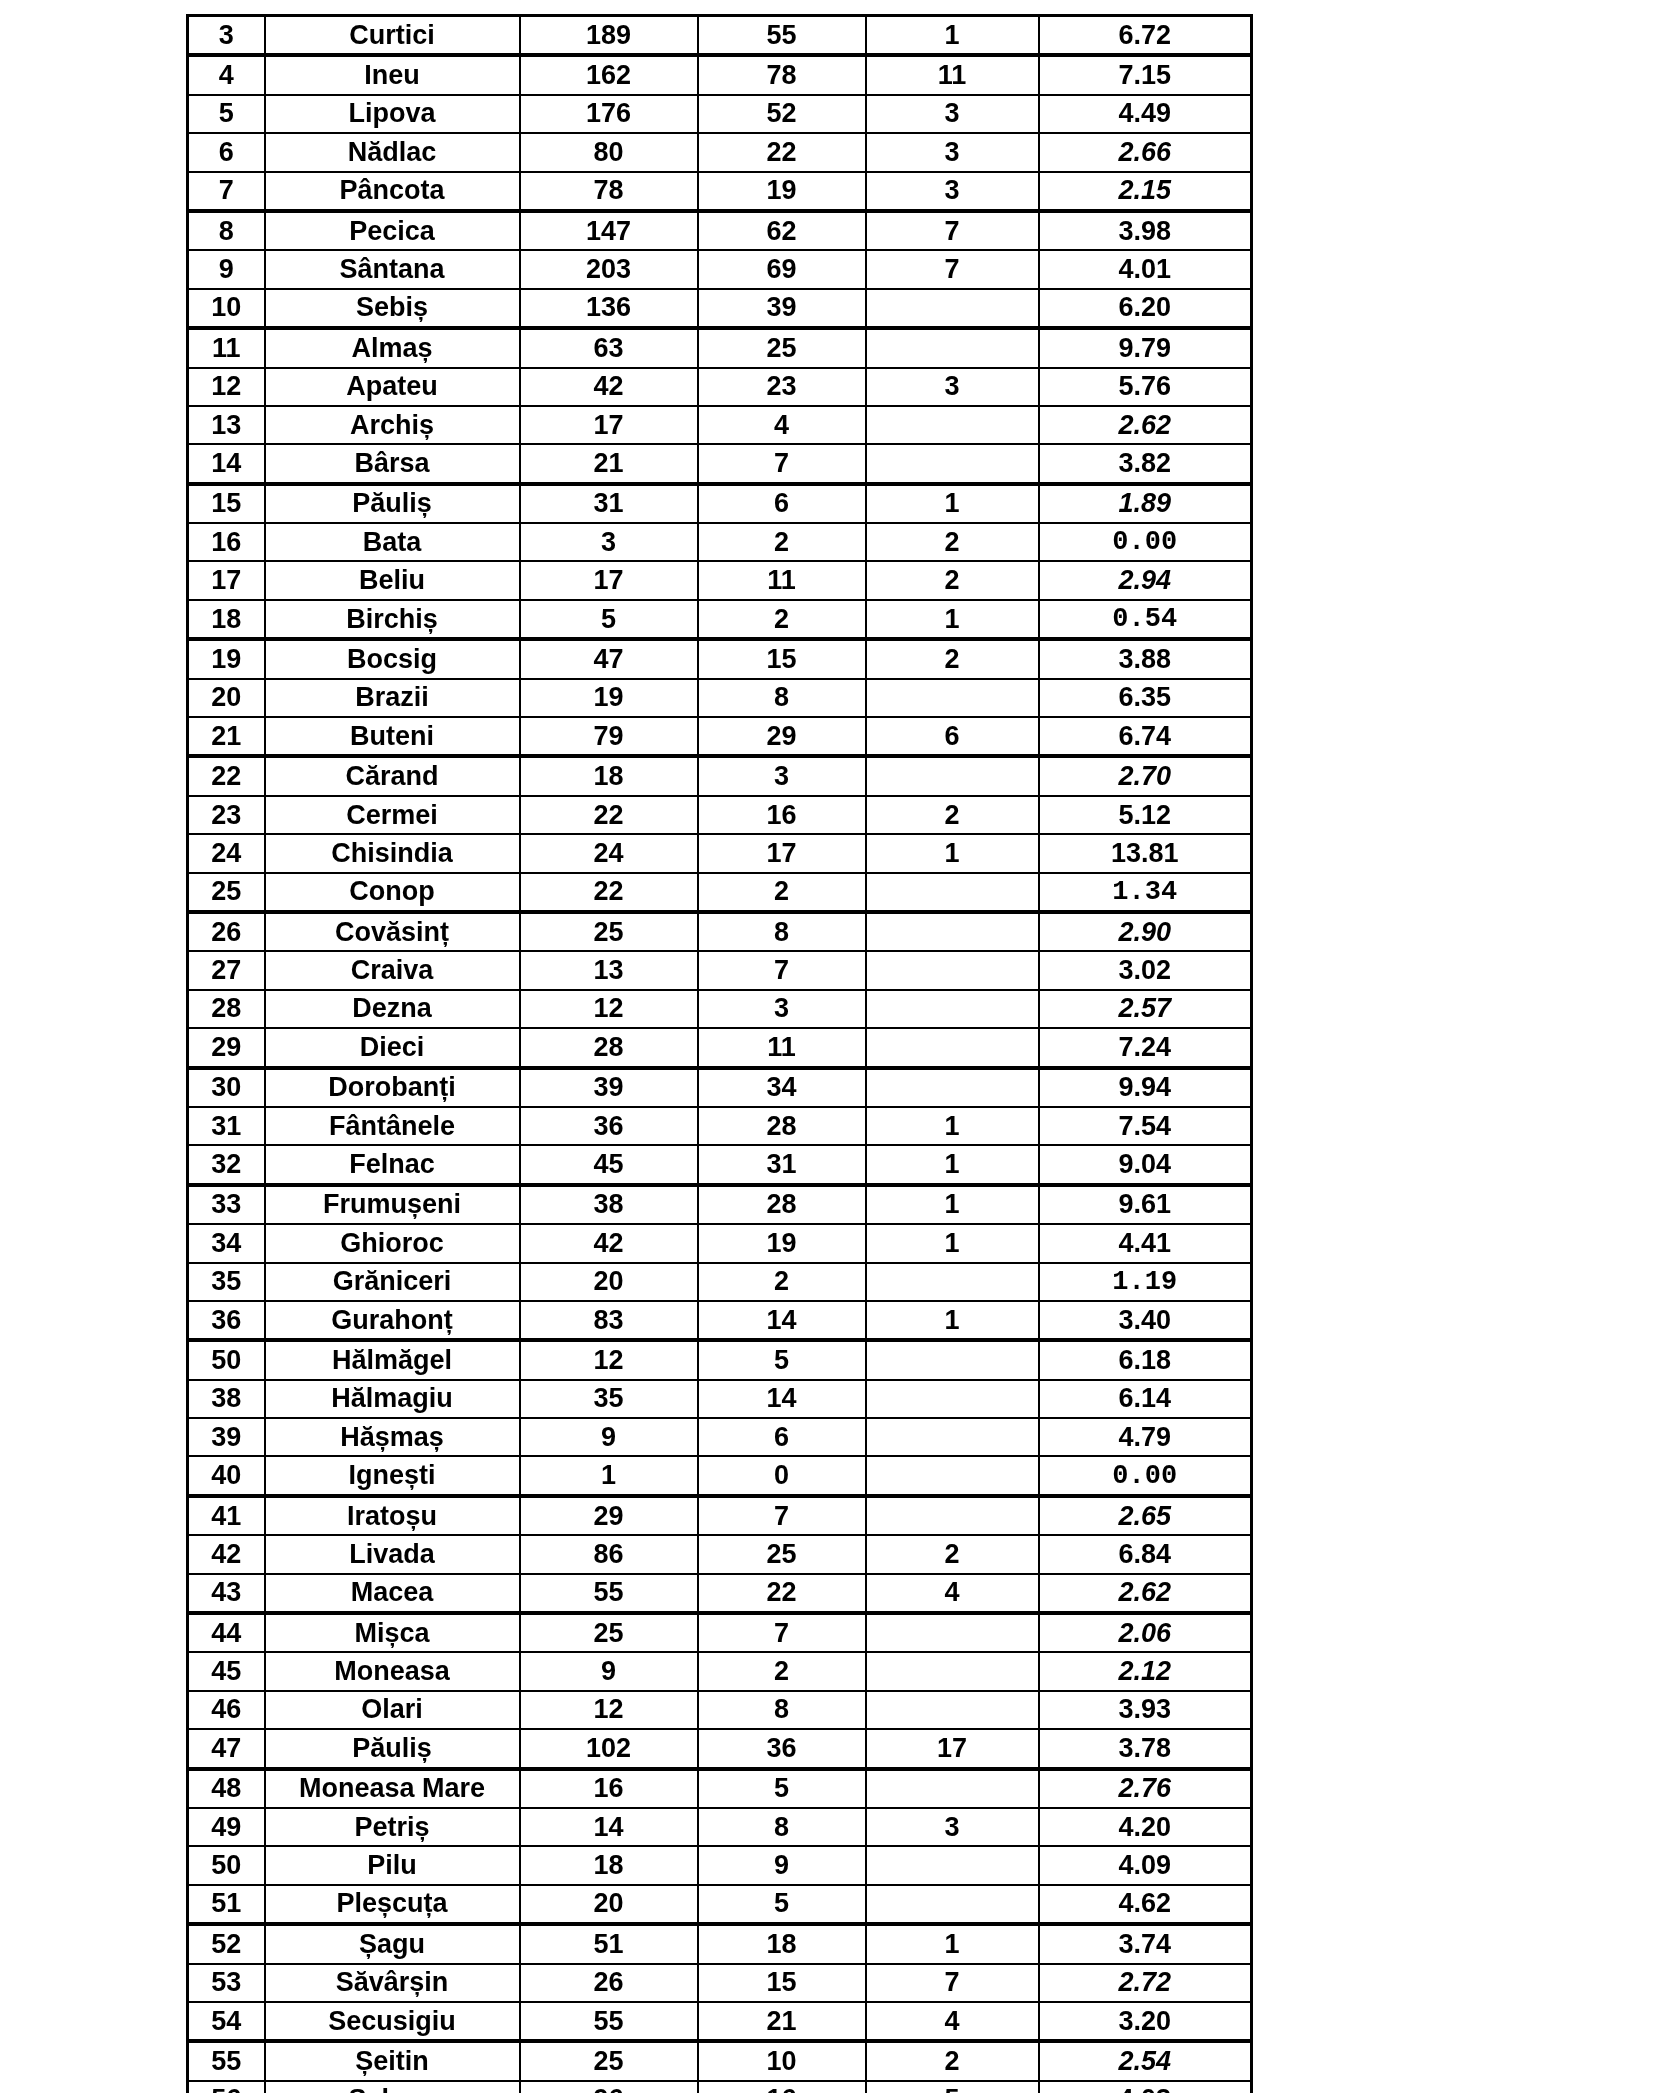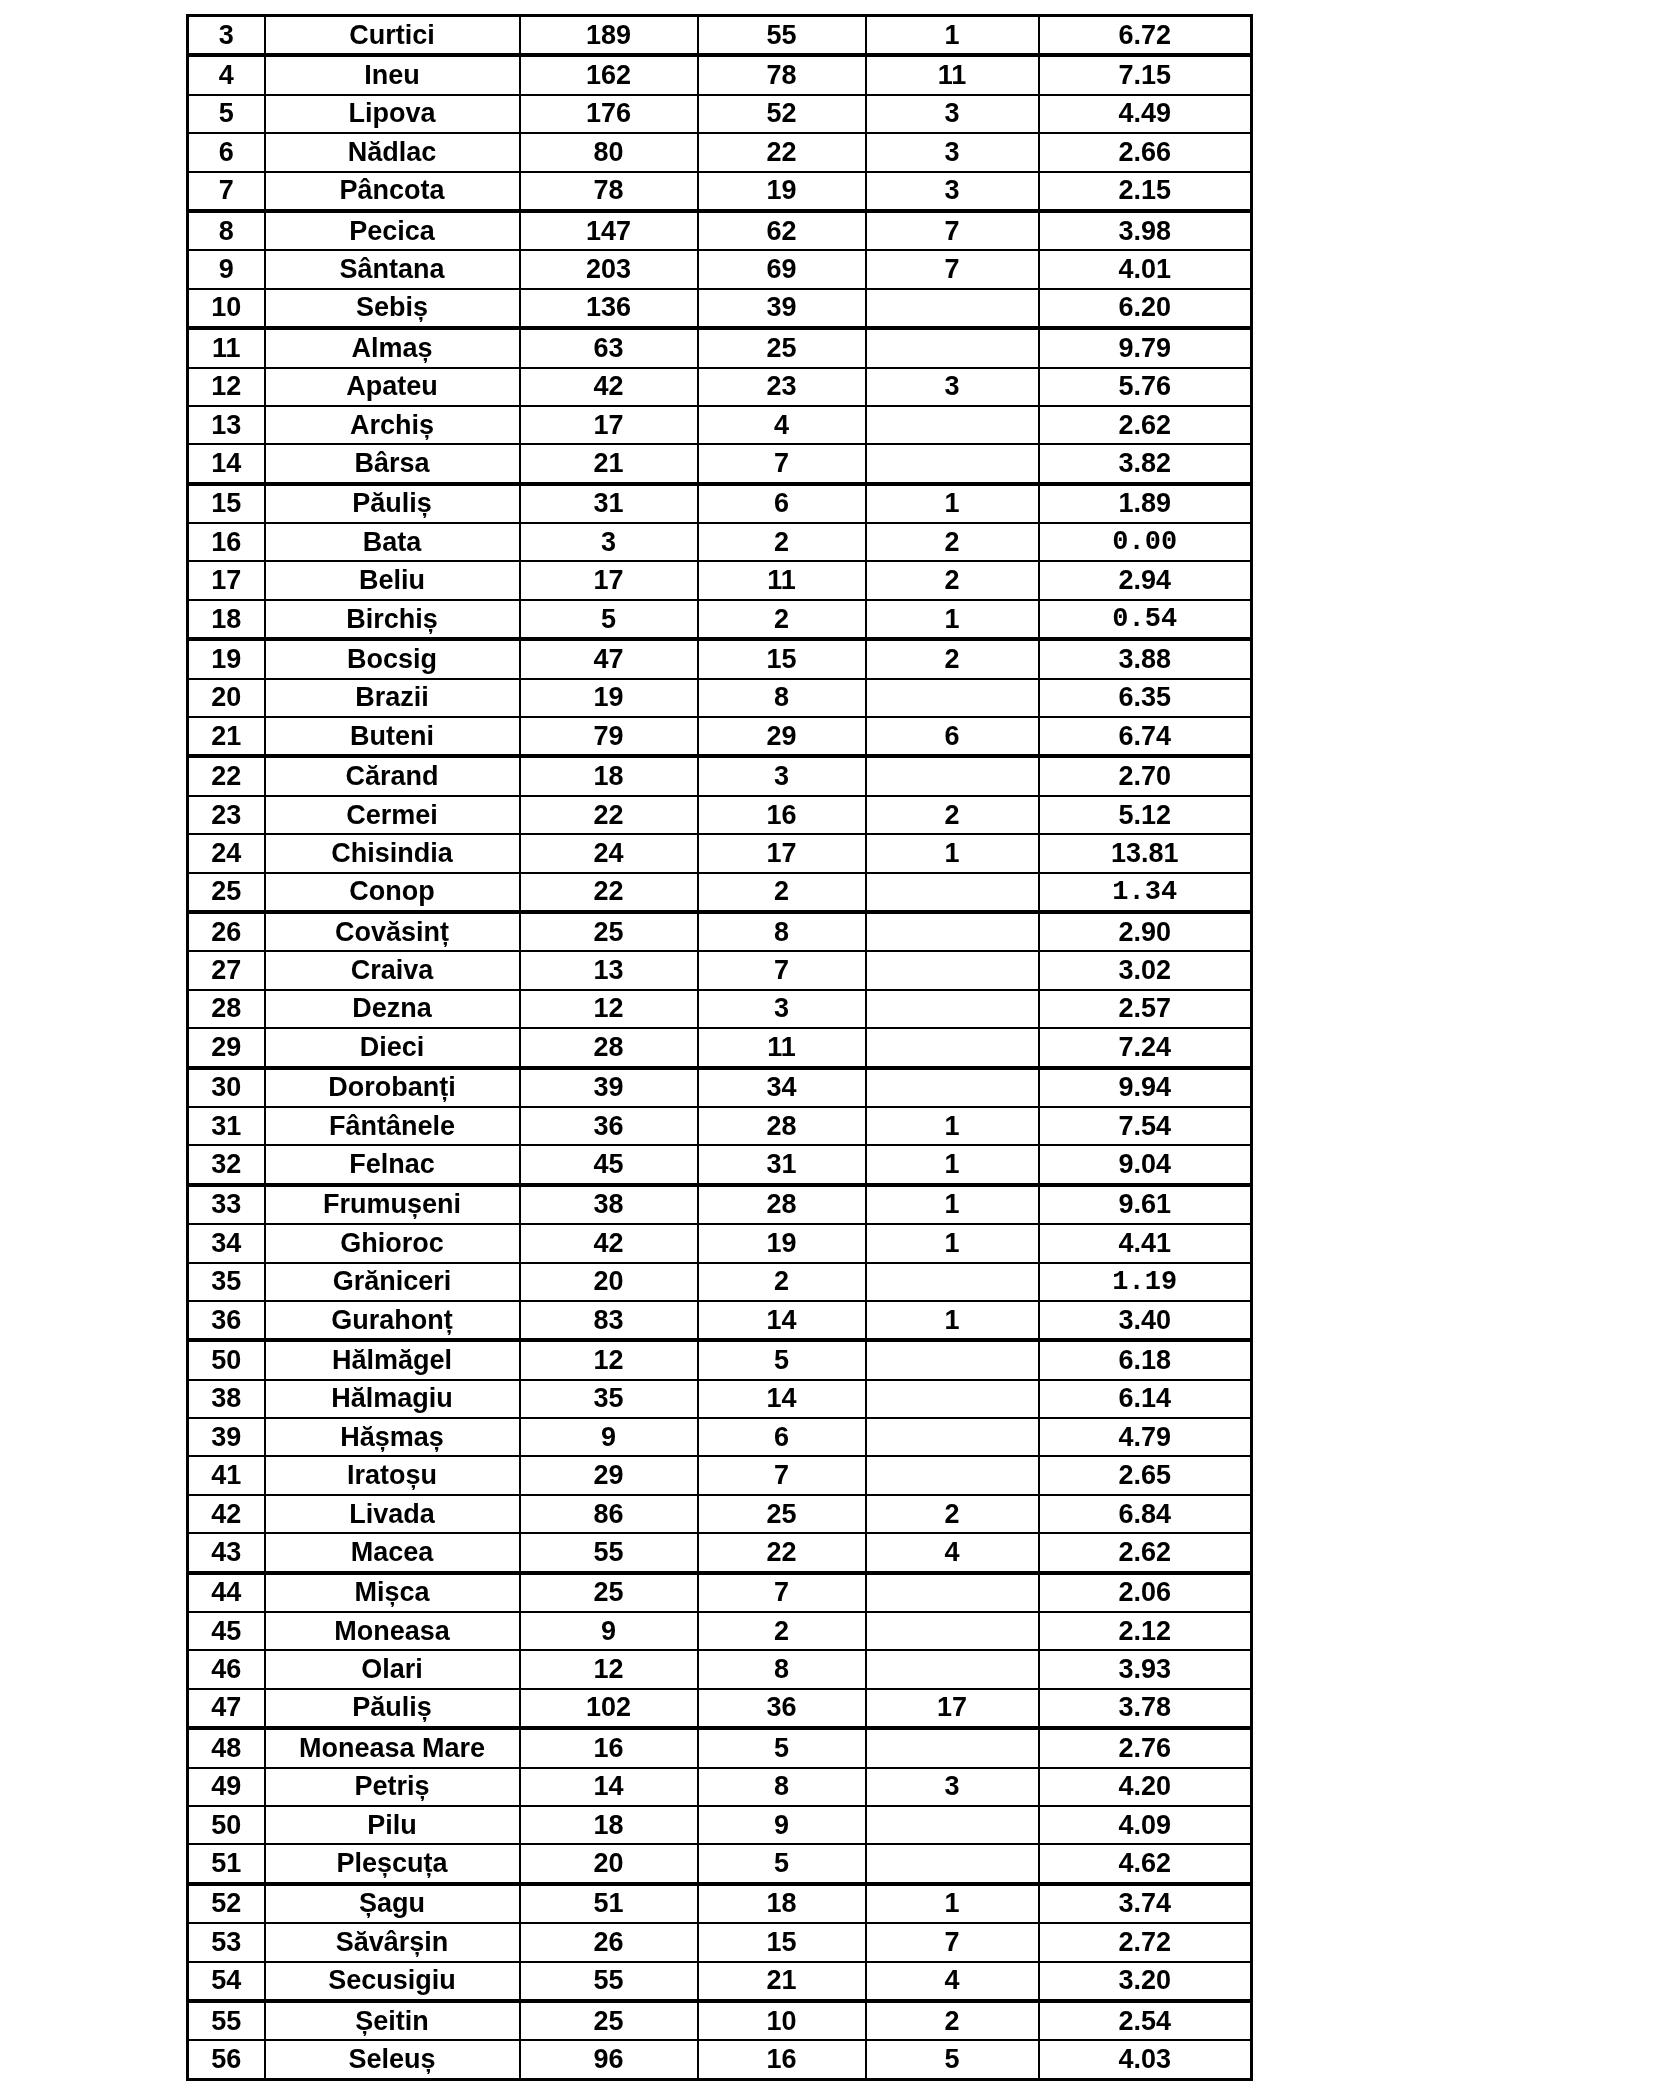--- a/index.html
+++ b/index.html
@@ -31,21 +31,21 @@
     font-size: 27px;
     font-weight: bold;
     color: #000;
     white-space: nowrap;
     overflow: hidden;
   }
   table.data-table tr.thick td {
     border-bottom-width: 4px;
   }
   td.rate-red   { color: var(--red); }
-  td.rate-orange{ color: var(--orange); }
+  td.rate-orange{ color: var(--orange); font-style: italic; }
   td.rate-black { color: var(--black); font-family: Liberation Mono, monospace; }
 </style>
 </head>
 <body style="--red: #ee1111; --orange: #ffc000; --black: #000000;">
 
 <table class="data-table">
   <colgroup>
     <col style="width:77px">
     <col style="width:255px">
     <col style="width:178px">
@@ -343,20 +343,28 @@
         <td class="rate-red">6.14</td>
       </tr>
       <tr>
         <td>39</td>
         <td>Hășmaș</td>
         <td>9</td>
         <td>6</td>
         <td></td>
         <td class="rate-red">4.79</td>
       </tr>
+      <tr class="thick">
+        <td>40</td>
+        <td>Ignești</td>
+        <td>1</td>
+        <td>0</td>
+        <td></td>
+        <td class="rate-black">0.00</td>
+      </tr>
       <tr>
         <td>41</td>
         <td>Iratoșu</td>
         <td>29</td>
         <td>7</td>
         <td></td>
         <td class="rate-orange">2.65</td>
       </tr>
       <tr>
         <td>42</td>

